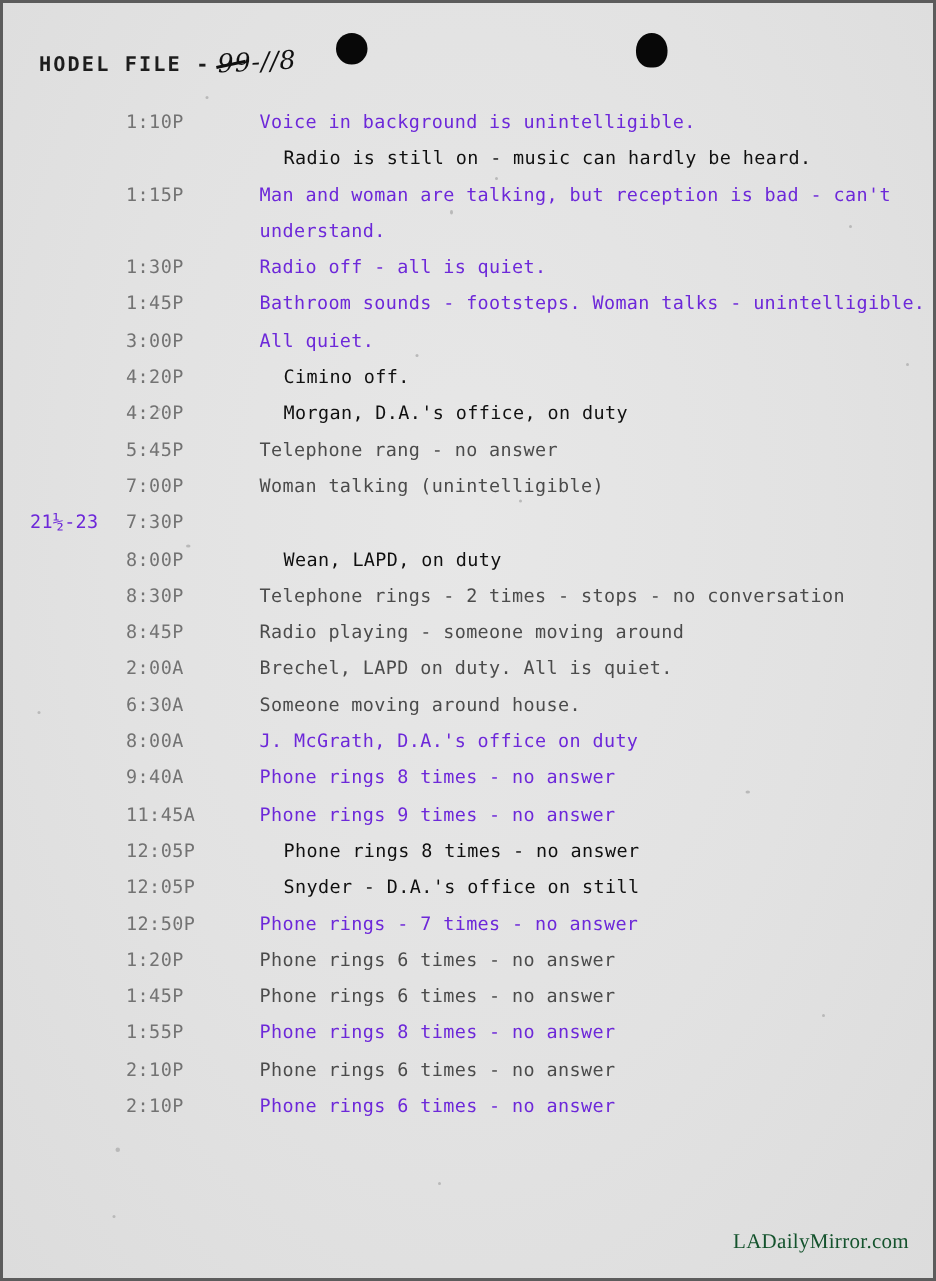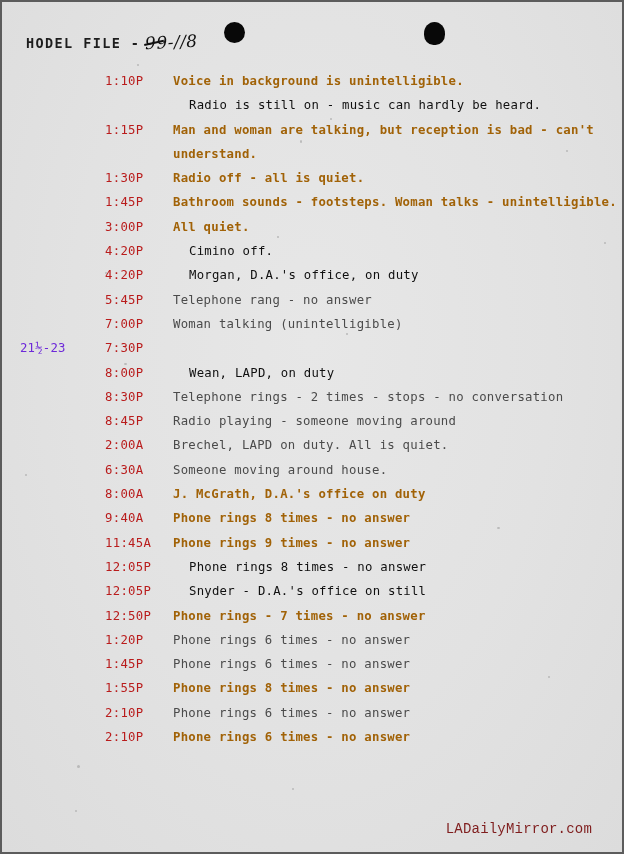--- a/index.html
+++ b/index.html
@@ -107,47 +107,47 @@
     position: absolute;
     left: 20px;
     top: 0;
     width: 66px;
     font-size: 12.3px;
     color: #6d28d9;
     letter-spacing: 0.2px;
   }
   .col-time {
     position: absolute;
-    left: 105px;
+    left: 84px;
     top: 0;
     width: 76px;
     font-size: 12.3px;
-    color: #b91c1c;
+    color: #737373;
     letter-spacing: 0.3px;
   }
   .col-text {
     position: absolute;
     left: 173px;
     top: 0;
     font-size: 12.3px;
     color: #171717;
     letter-spacing: 0.25px;
   }
   
   .ink-light  { color: #4b4b4b; }
-  .ink-mid    { color: #a16207; font-weight: bold; }
+  .ink-mid    { color: #6d28d9; }
   .ink-dark   { color: #101010; padding-left: 16px; }
 
   #watermark {
     position: absolute;
-    right: 32px;
+    right: 18px;
     bottom: 17px;
-    font-family: Liberation Mono, monospace;
+    font-family: Liberation Serif, serif;
     font-size: 14px;
-    color: #7f1d1d;
+    color: #14532d;
     letter-spacing: 0.2px;
   }
 
   
   .speck {
     position: absolute;
     background: #b9b9b9;
     border-radius: 50%;
   }
 </style>

